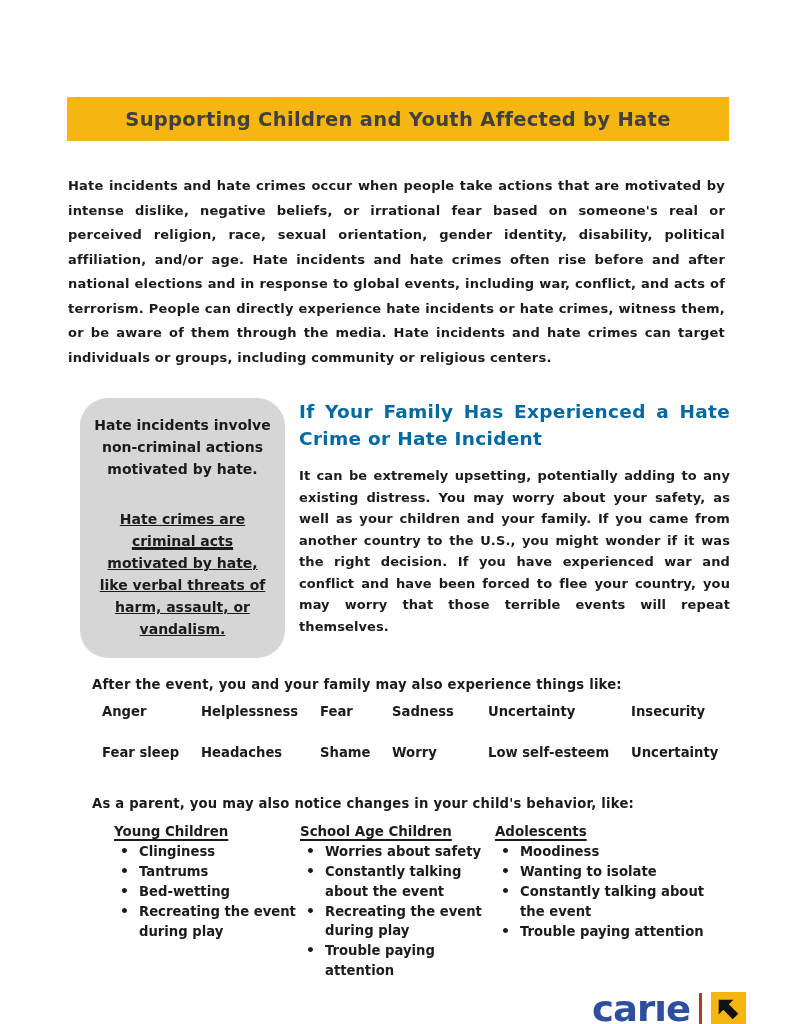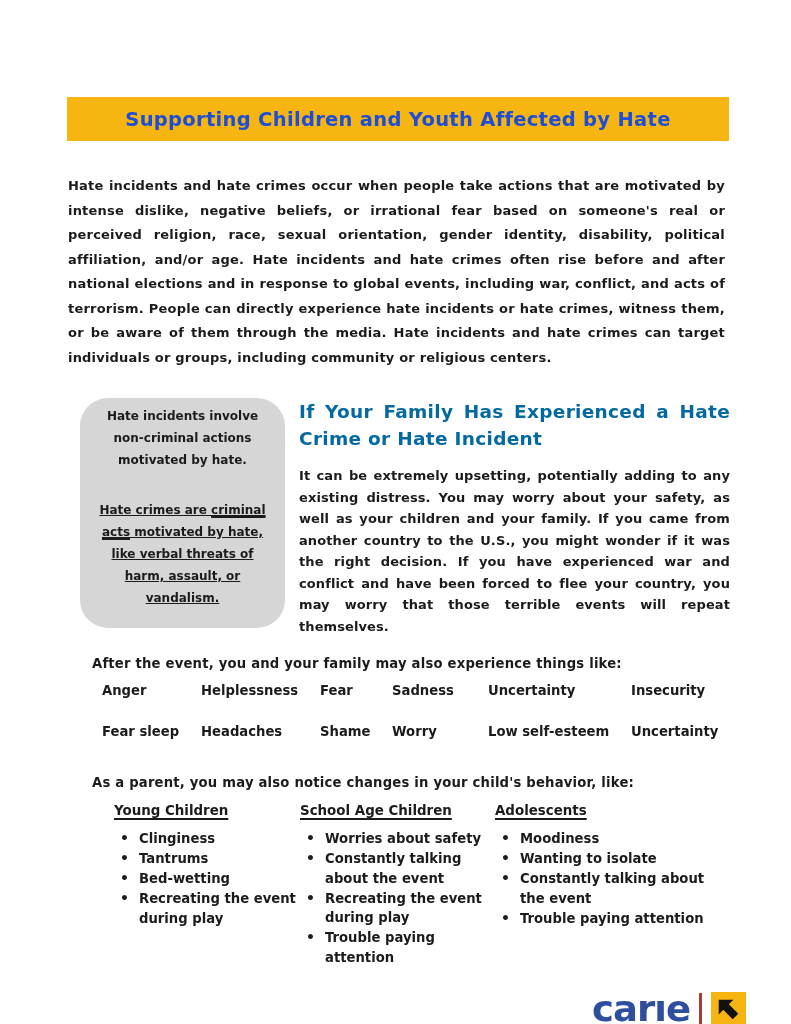--- a/index.html
+++ b/index.html
@@ -20,21 +20,21 @@
     margin: 97px 62px 0 67px;
     height: 44px;
     background: #F7B512;
     display: flex;
     align-items: center;
     justify-content: center;
   }
   .banner h1 {
     font-size: 19.5px;
     letter-spacing: 0.3px;
-    color: #1d4ed8;
+    color: #404040;
   }
   
   .intro {
     margin: 33px 66px 0 68px;
     font-size: 13px;
     line-height: 24.5px;
     text-align: justify;
     letter-spacing: 0.2px;
   }
   
@@ -42,23 +42,23 @@
     margin: 28px 61px 0 80px;
     display: flex;
     gap: 14px;
     align-items: flex-start;
   }
   .callout {
     flex: 0 0 205px;
     min-height: 230px;
     background: #D6D6D6;
     border-radius: 28px;
-    padding: 7px 13px 18px 13px;
+    padding: 16px 13px 18px 13px;
     text-align: center;
-    font-size: 12px;
+    font-size: 14px;
     line-height: 22px;
   }
   .callout p + p { margin-top: 28px; text-decoration: underline; }
   .callout .u { text-decoration: underline; text-decoration-thickness: 2px; text-underline-offset: 2px; }
   .right-col { flex: 1; }
   .right-col h2 {
     font-size: 18.5px;
     line-height: 27px;
     letter-spacing: 0.3px;
     color: #0369a1;
@@ -89,21 +89,21 @@
   }
   .behavior-col { font-size: 13.2px; }
   .behavior-col:nth-child(1) { width: 186px; }
   .behavior-col:nth-child(2) { width: 195px; }
   .behavior-col:nth-child(3) { width: 210px; }
   .behavior-col h3 {
     font-size: 13.4px;
     text-decoration: underline;
     text-decoration-thickness: 2px;
     text-underline-offset: 3px;
-    margin-bottom: 11px;
+    margin-bottom: 3px;
   }
   .behavior-col ul { list-style: none; }
   .behavior-col li {
     position: relative;
     padding-left: 25px;
     line-height: 19.5px;
     margin-bottom: 0.5px;
   }
   .behavior-col li::before {
     content: "•";

